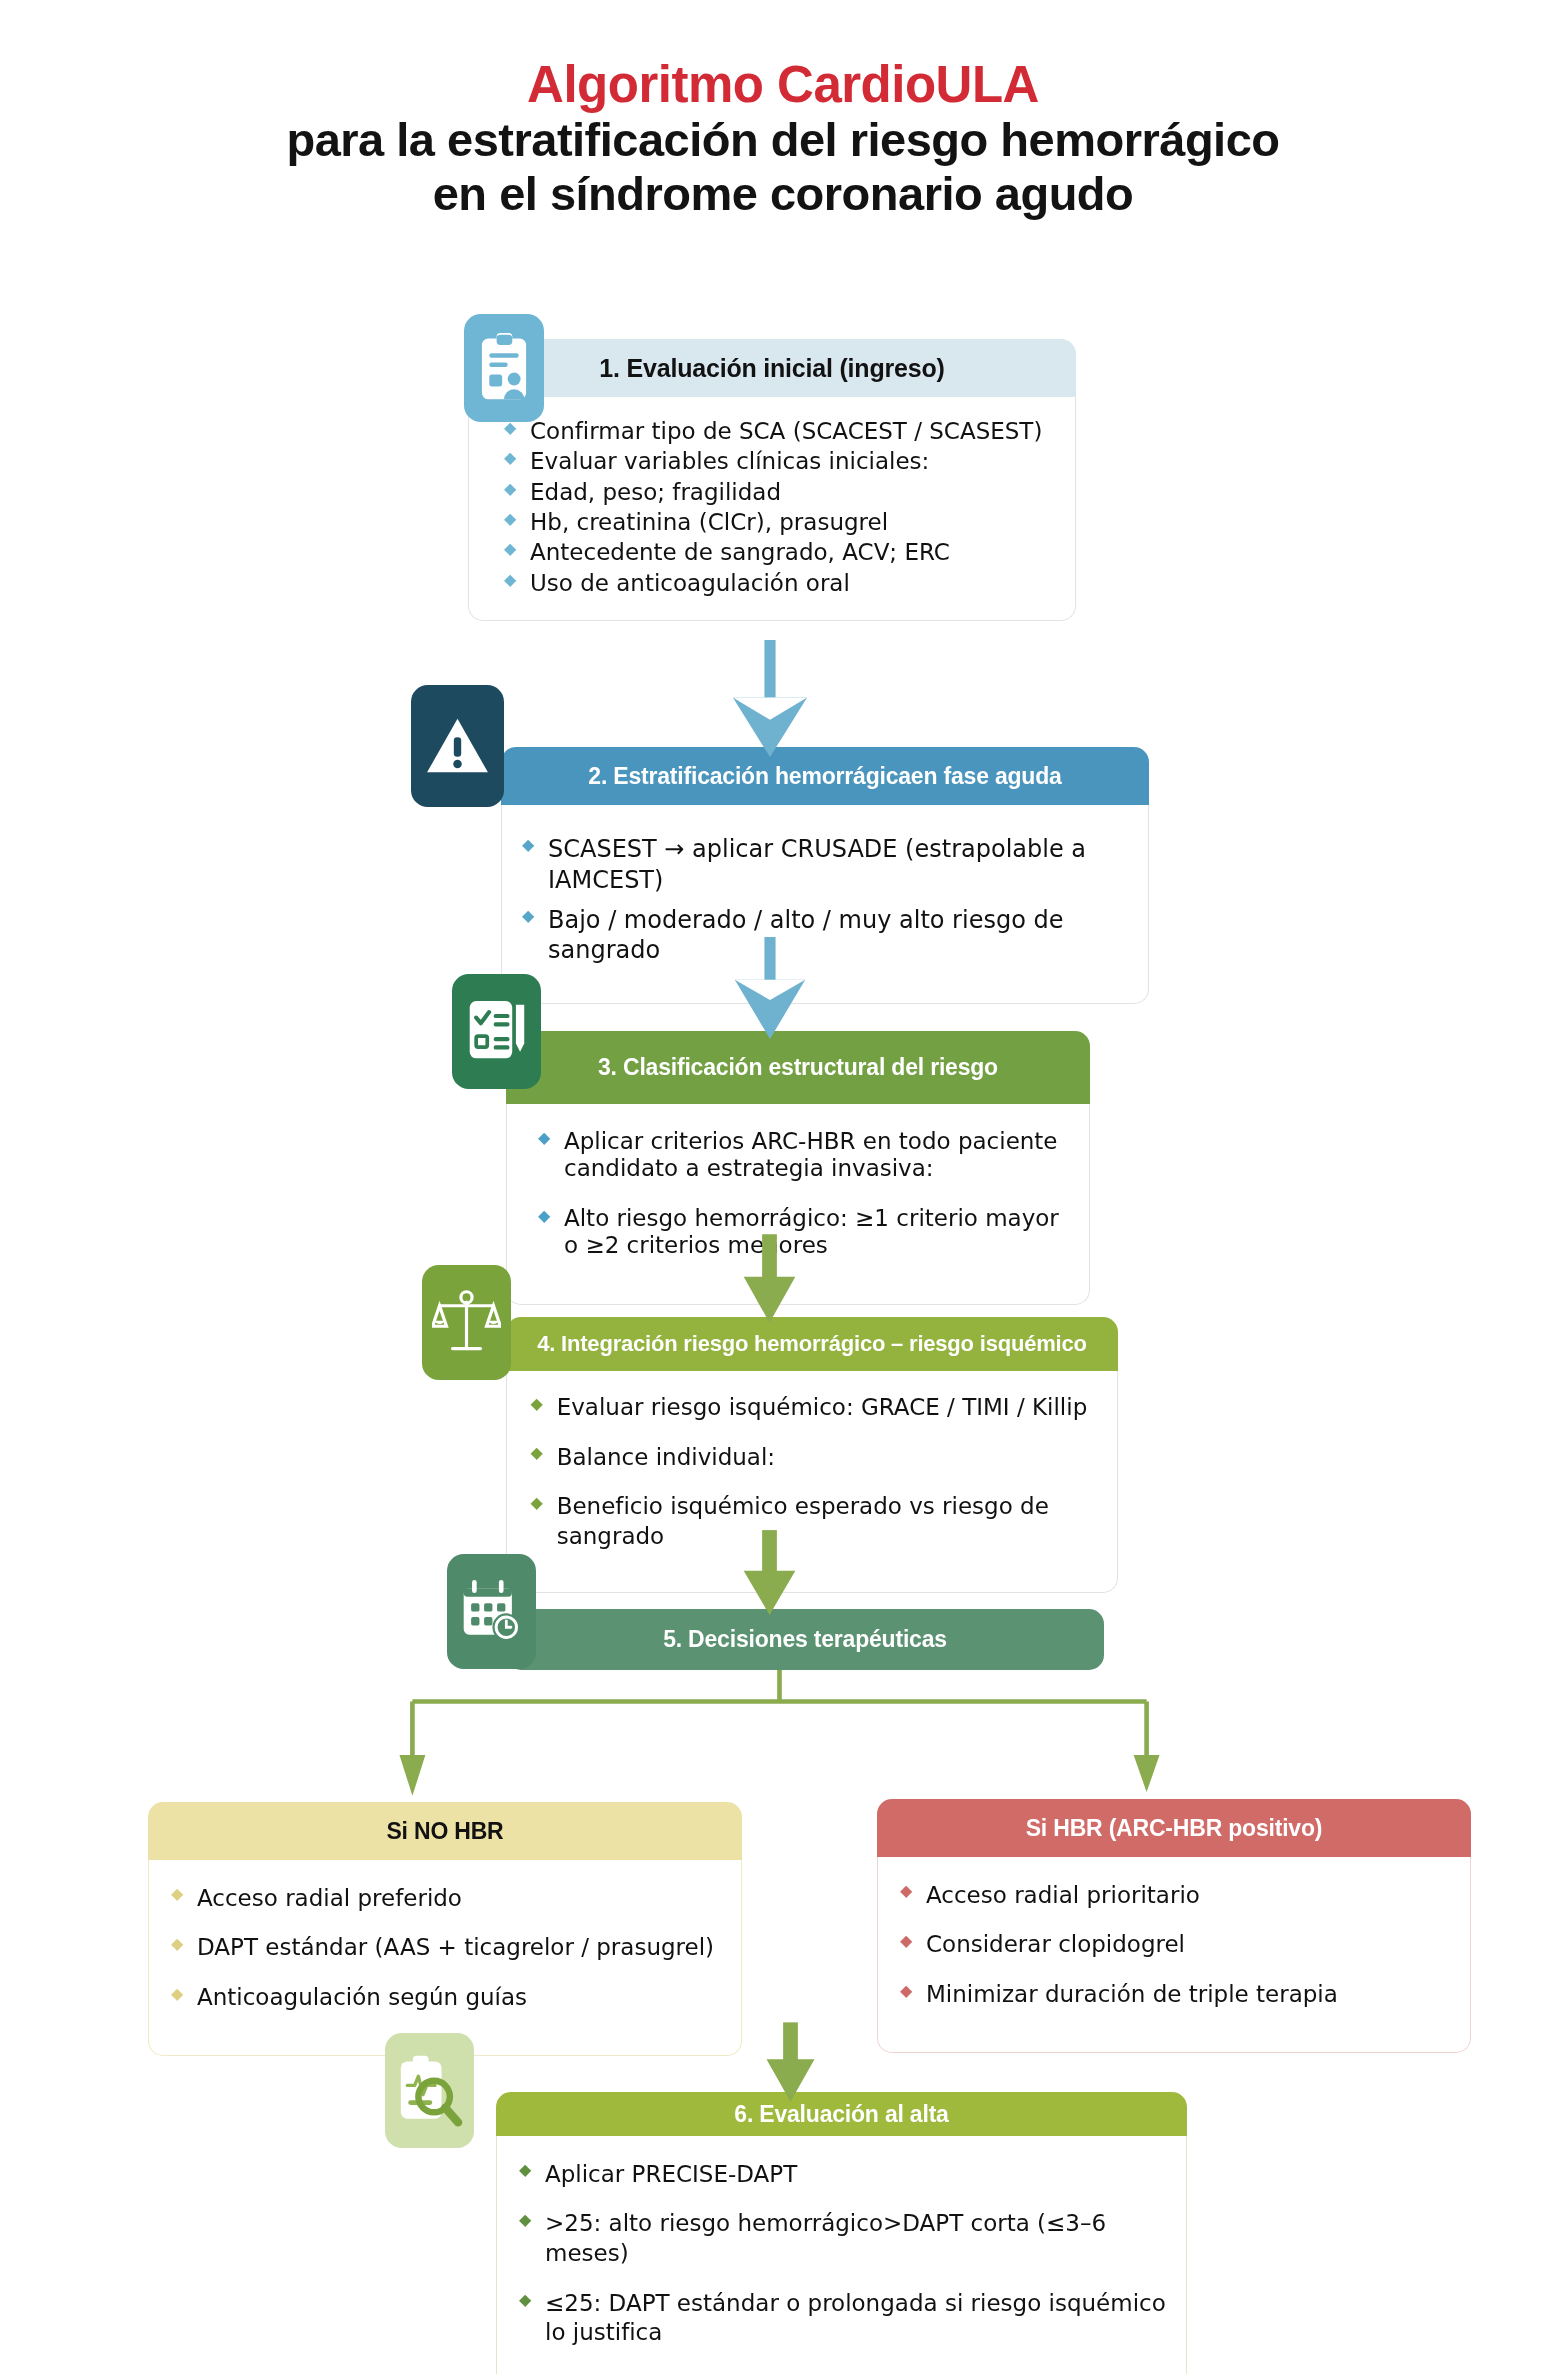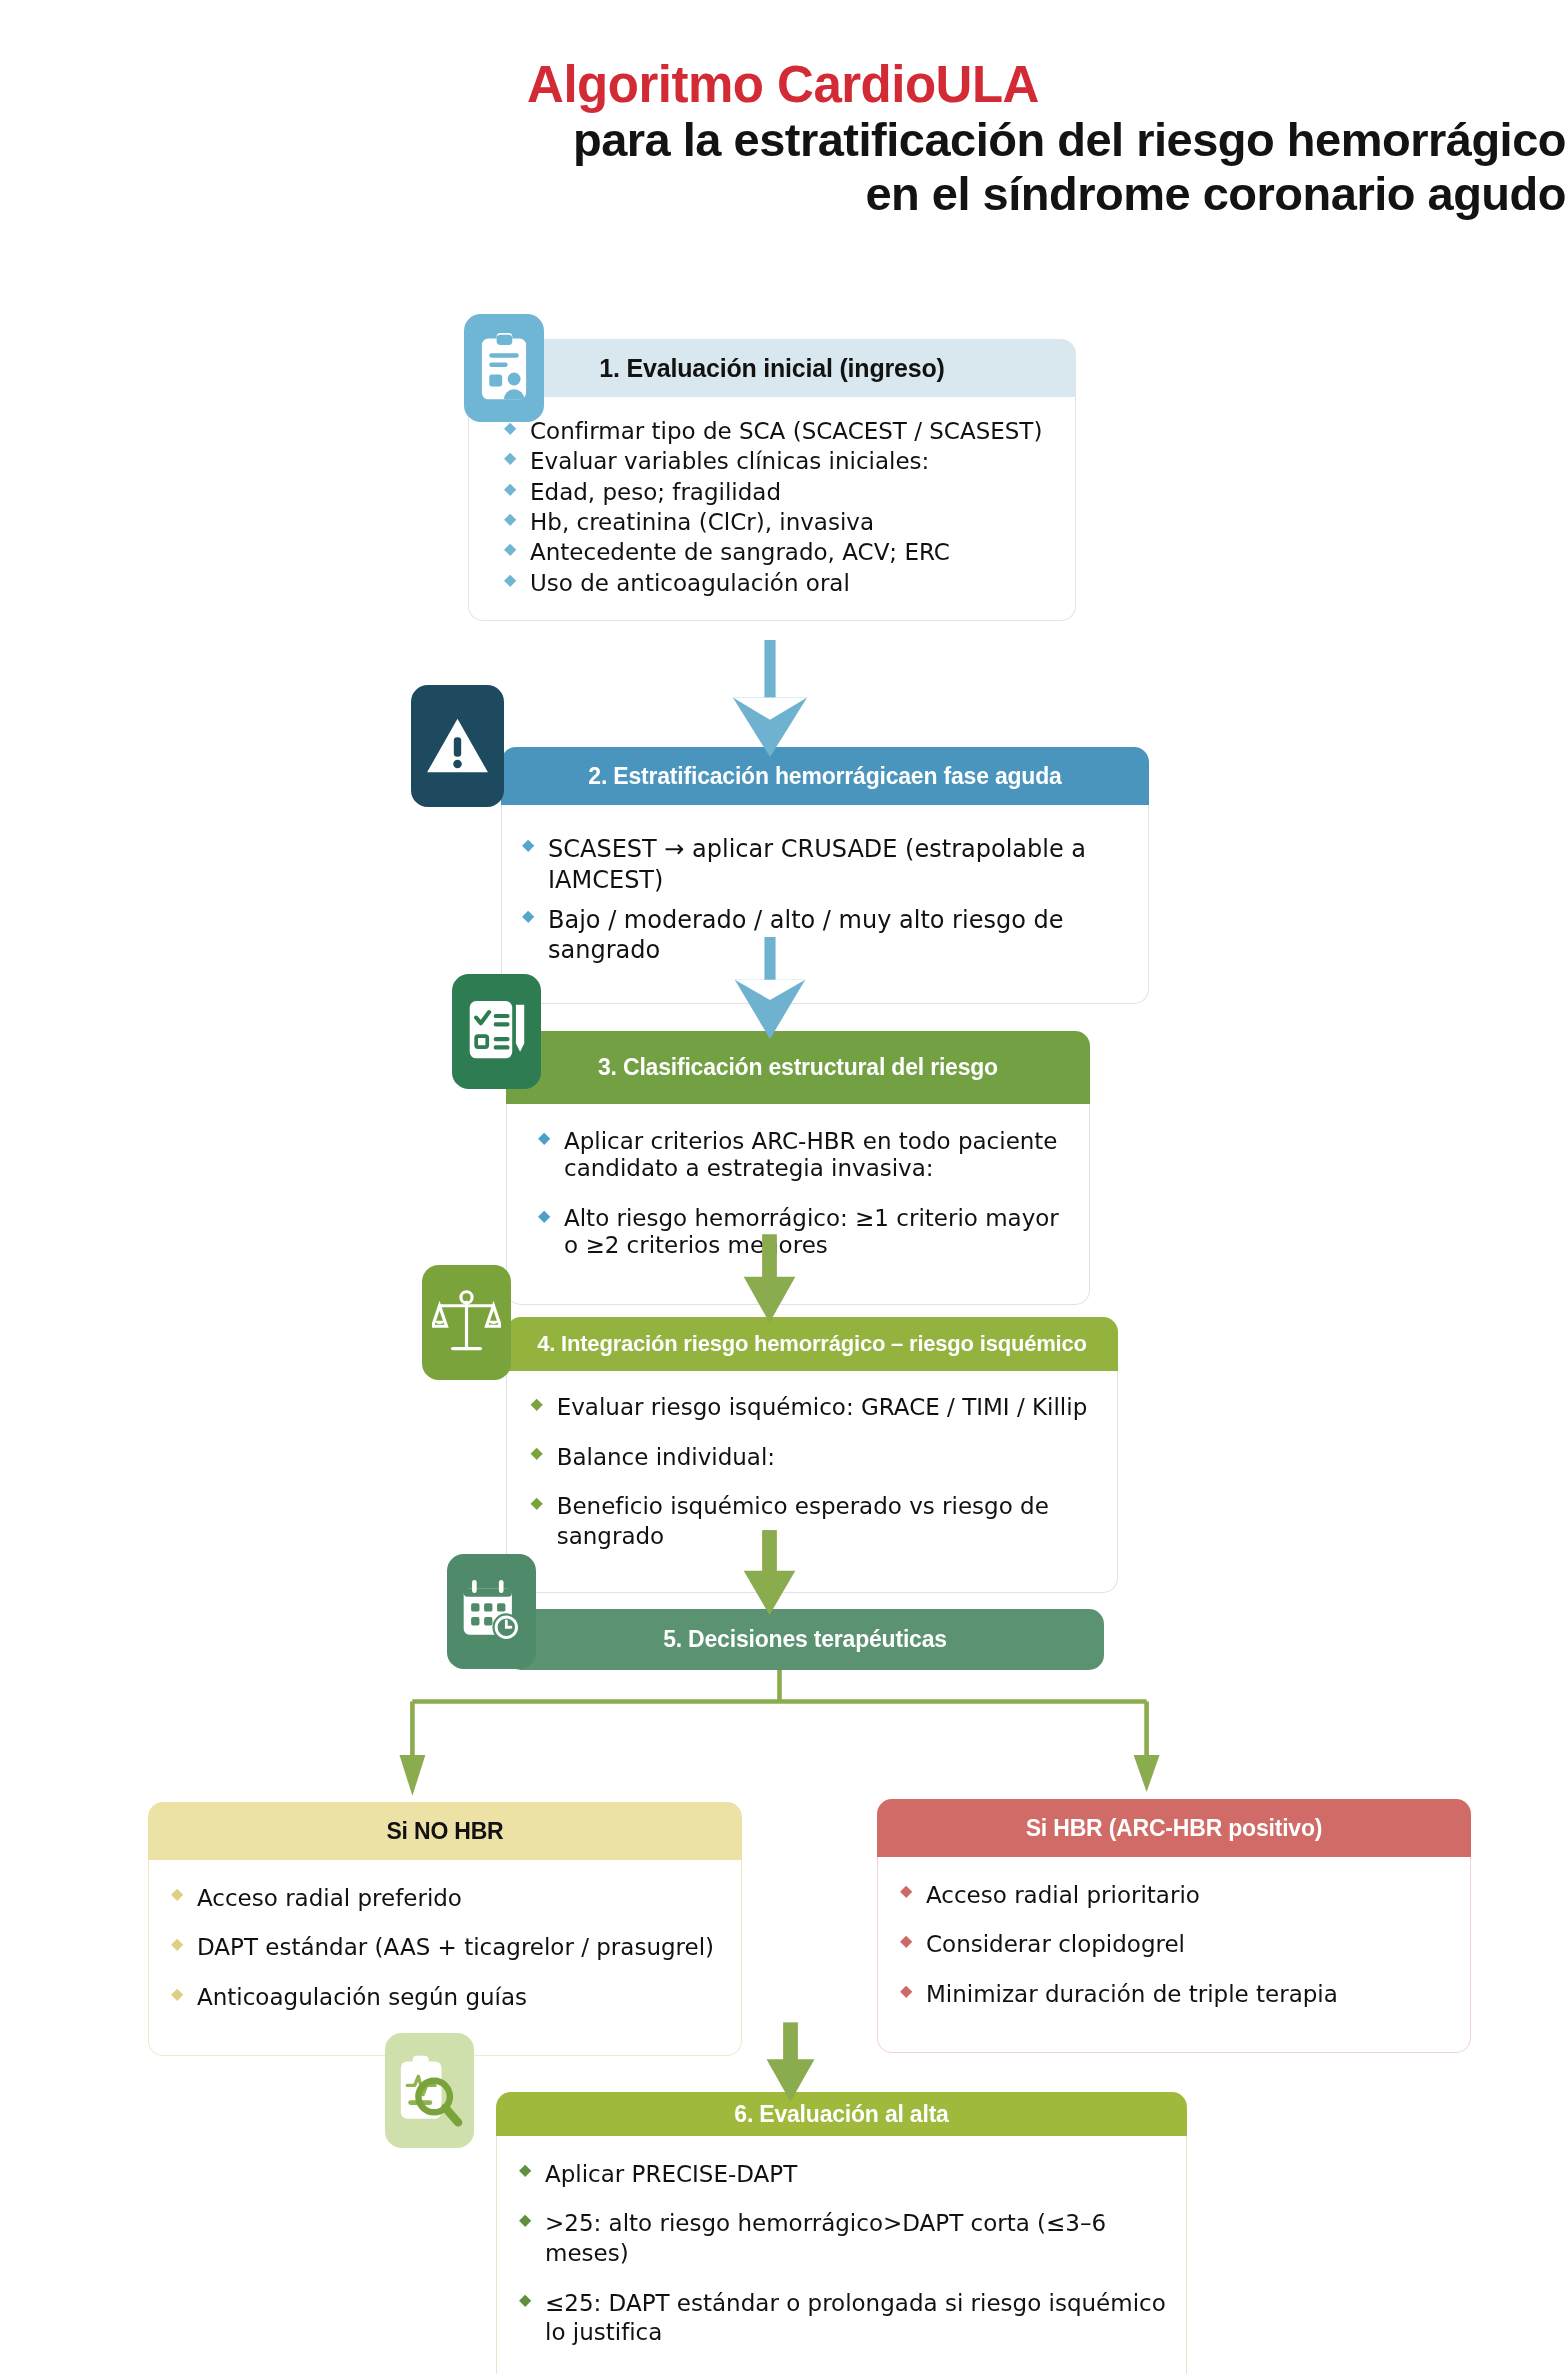--- a/index.html
+++ b/index.html
@@ -10,21 +10,21 @@
   }
 
   
   .title-block{position:absolute;left:0;top:56px;width:1566px;text-align:center;}
   .title-main{
     font-size:51px;font-weight:bold;color:#d32b35;letter-spacing:-0.5px;
     line-height:1.12;margin:0;
   }
   .title-sub{
     font-size:47px;font-weight:bold;color:#131313;letter-spacing:-0.5px;
-    line-height:1.15;margin:0;text-align:right;
+    line-height:1.15;margin:0;
   }
 
   
   .node{position:absolute;}
   .node-head{
     position:relative;border-radius:15px 15px 0 0;
     display:flex;align-items:center;justify-content:center;
     font-weight:bold;letter-spacing:-0.2px;text-align:center;
     box-sizing:border-box;padding:0 16.7px;
   }
@@ -180,21 +180,21 @@
     <path d="M28 72 a11 11 0 0 1 22 0 Z" fill="#6fb5d4"></path>
   </svg>
 </div>
 <div class="node" id="n1">
   <div class="node-head">1. Evaluación inicial (ingreso)</div>
   <div class="node-body">
     <ul class="blist">
       <li>Confirmar tipo de SCA (SCACEST / SCASEST)</li>
       <li>Evaluar variables clínicas iniciales:</li>
       <li>Edad, peso; fragilidad</li>
-      <li>Hb, creatinina (ClCr), invasiva</li>
+      <li>Hb, creatinina (ClCr), prasugrel</li>
       <li>Antecedente de sangrado, ACV; ERC</li>
       <li>Uso de anticoagulación oral</li>
     </ul>
   </div>
 </div>
 
 <div class="icon-tile" style="left:411px;top:685px;width:93px;height:122px;background:#1d4a5f;">
   <svg width="65" height="59" viewBox="0 0 70 64">
     <path d="M35 2 L68 60 L2 60 Z" fill="#ffffff"></path>
     <rect x="31" y="22" width="8" height="21" rx="3.5" fill="#1d4a5f"></rect>

